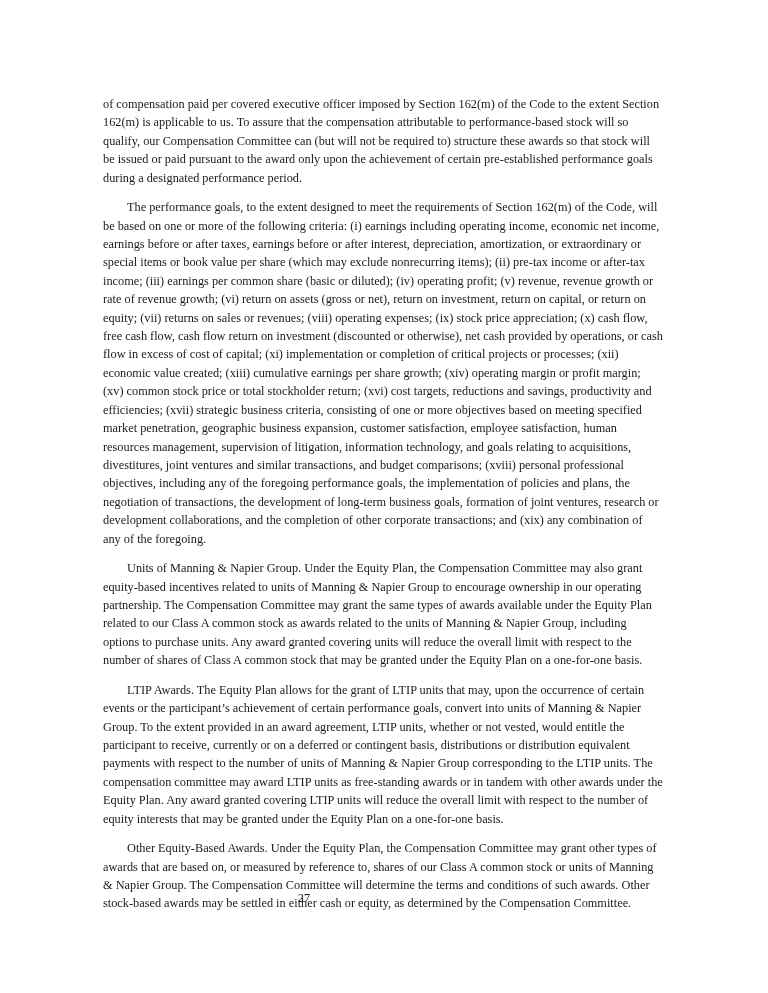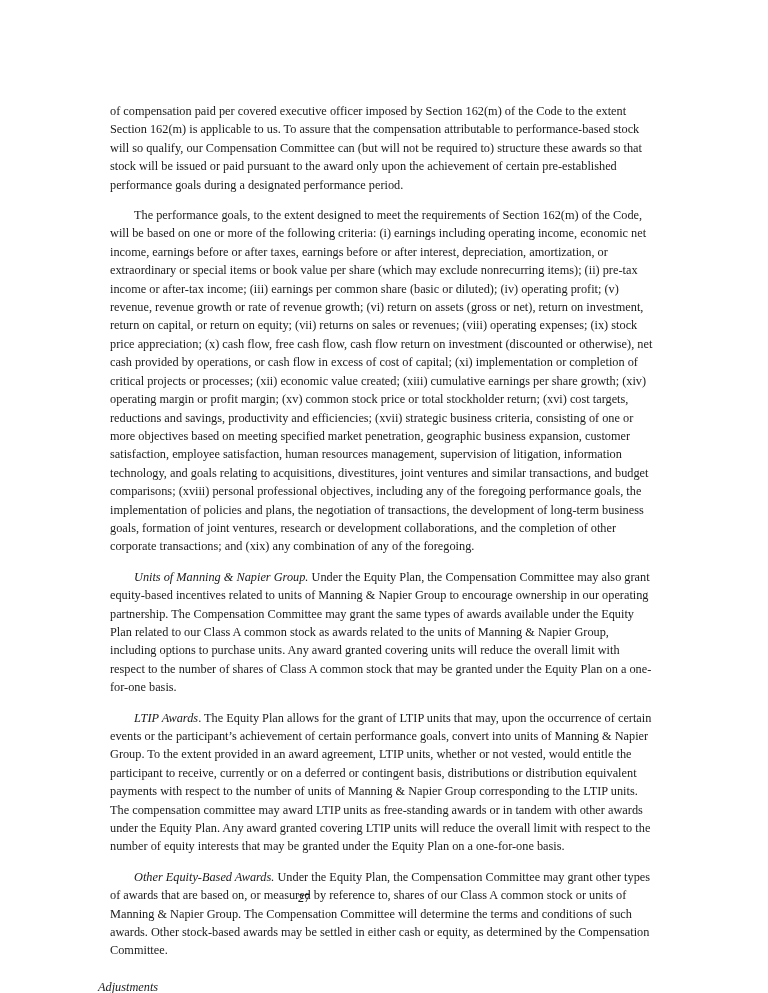--- a/index.html
+++ b/index.html
@@ -17,34 +17,33 @@
     }
     .page {
       position: absolute;
       left: 98px;
       top: 90px;
       width: 570px;
       font-size: 12.3px;
       line-height: 18.4px;
     }
     .para {
-      margin: 12px;
+      margin: 5px;
       text-align: left;
     }
     .indent {
       text-indent: 24px;
     }
     .gap {
       margin-top: 11.2px;
     }
     .gap-lg {
       margin-top: 14px;
     }
     .run-in {
-      font-style: italic;
     }
     .subheading {
       font-style: italic;
       margin: 0;
     }
     .page-number {
       position: absolute;
       left: 0;
       width: 608px;
       top: 889px;
@@ -67,18 +66,17 @@
   </p>
 
   <p class="para indent gap">
     <span class="run-in">LTIP Awards</span><span>. The Equity Plan allows for the grant of LTIP units that may, upon the occurrence of certain events or the participant’s achievement of certain performance goals, convert into units of Manning &amp; Napier Group. To the extent provided in an award agreement, LTIP units, whether or not vested, would entitle the participant to receive, currently or on a deferred or contingent basis, distributions or distribution equivalent payments with respect to the number of units of Manning &amp; Napier Group corresponding to the LTIP units. The compensation committee may award LTIP units as free-standing awards or in tandem with other awards under the Equity Plan. Any award granted covering LTIP units will reduce the overall limit with respect to the number of equity interests that may be granted under the Equity Plan on a one-for-one basis.</span>
   </p>
 
   <p class="para indent gap">
     <span class="run-in">Other Equity-Based Awards.</span><span> Under the Equity Plan, the Compensation Committee may grant other types of awards that are based on, or measured by reference to, shares of our Class A common stock or units of Manning &amp; Napier Group. The Compensation Committee will determine the terms and conditions of such awards. Other stock-based awards may be settled in either cash or equity, as determined by the Compensation Committee.</span>
   </p>
 
-  <p class="subheading gap-lg" style="margin-top:18px;">Adjustments</p>
 
 
 </div>
 
 <div class="page-number">27</div>
 
 </body></html>

